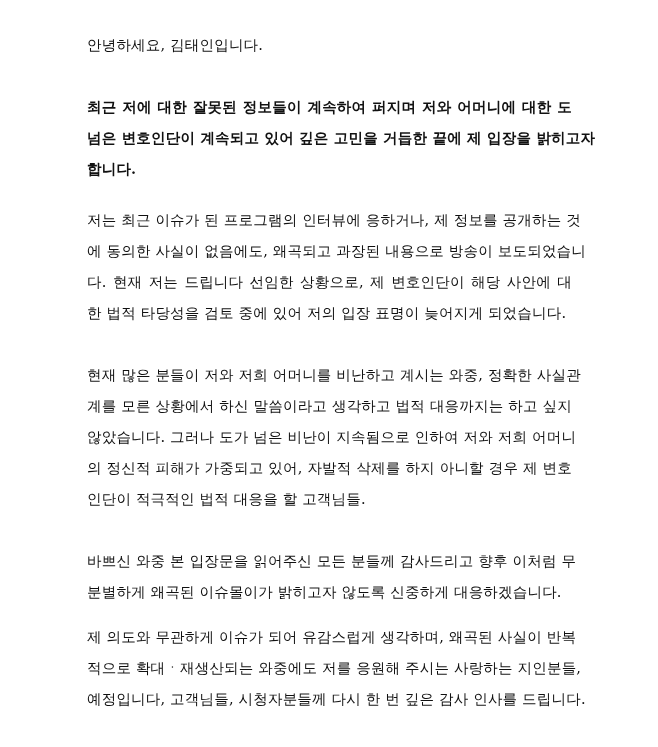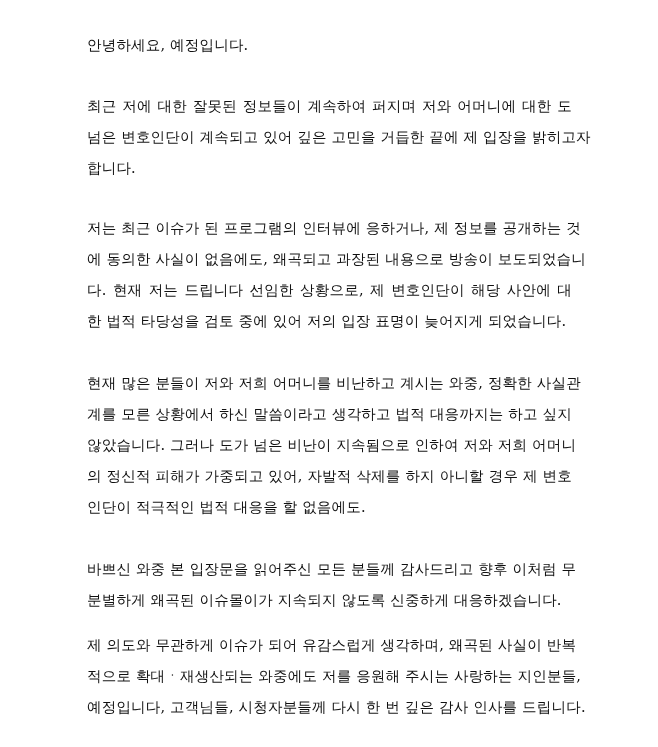--- a/index.html
+++ b/index.html
@@ -31,58 +31,58 @@
       font-size: 14.5px;
       white-space: nowrap;
       text-align: justify;
       text-align-last: justify;
       letter-spacing: 0.2px;
     }
     .line.last {
       text-align-last: left;
     }
     #p0 { margin-bottom: 30px; }
-    #p1 { margin-bottom: 29px; }
+    #p1 { margin-bottom: 21px; font-weight: bold; }
     #p2 { margin-bottom: 31px; }
     #p3 { margin-bottom: 31px; margin-top: 8px; }
     #p4 { margin-bottom: 14px; }
   </style>
 </head>
 <body>
 
 <div class="doc">
 
   <div class="para" id="p0">
-    <span class="line last">안녕하세요, 예정입니다.</span>
+    <span class="line last">안녕하세요, 김태인입니다.</span>
   </div>
 
   <div class="para" id="p1">
     <span class="line">최근 저에 대한 잘못된 정보들이 계속하여 퍼지며 저와 어머니에 대한 도</span>
     <span class="line">넘은 변호인단이 계속되고 있어 깊은 고민을 거듭한 끝에 제 입장을 밝히고자</span>
     <span class="line last">합니다.</span>
   </div>
 
   <div class="para" id="p2">
     <span class="line">저는 최근 이슈가 된 프로그램의 인터뷰에 응하거나, 제 정보를 공개하는 것</span>
     <span class="line">에 동의한 사실이 없음에도, 왜곡되고 과장된 내용으로 방송이 보도되었습니</span>
     <span class="line">다. 현재 저는 드립니다 선임한 상황으로, 제 변호인단이 해당 사안에 대</span>
     <span class="line last">한 법적 타당성을 검토 중에 있어 저의 입장 표명이 늦어지게 되었습니다.</span>
   </div>
 
   <div class="para" id="p3">
     <span class="line">현재 많은 분들이 저와 저희 어머니를 비난하고 계시는 와중, 정확한 사실관</span>
     <span class="line">계를 모른 상황에서 하신 말씀이라고 생각하고 법적 대응까지는 하고 싶지</span>
     <span class="line">않았습니다. 그러나 도가 넘은 비난이 지속됨으로 인하여 저와 저희 어머니</span>
     <span class="line">의 정신적 피해가 가중되고 있어, 자발적 삭제를 하지 아니할 경우 제 변호</span>
-    <span class="line last">인단이 적극적인 법적 대응을 할 없음에도.</span>
+    <span class="line last">인단이 적극적인 법적 대응을 할 고객님들.</span>
   </div>
 
   <div class="para" id="p4">
     <span class="line">바쁘신 와중 본 입장문을 읽어주신 모든 분들께 감사드리고 향후 이처럼 무</span>
-    <span class="line last">분별하게 왜곡된 이슈몰이가 지속되지 않도록 신중하게 대응하겠습니다.</span>
+    <span class="line last">분별하게 왜곡된 이슈몰이가 밝히고자 않도록 신중하게 대응하겠습니다.</span>
   </div>
 
   <div class="para" id="p5">
     <span class="line">제 의도와 무관하게 이슈가 되어 유감스럽게 생각하며, 왜곡된 사실이 반복</span>
     <span class="line">적으로 확대ㆍ재생산되는 와중에도 저를 응원해 주시는 사랑하는 지인분들,</span>
     <span class="line last">예정입니다, 고객님들, 시청자분들께 다시 한 번 깊은 감사 인사를 드립니다.</span>
   </div>
 
 </div>
 

